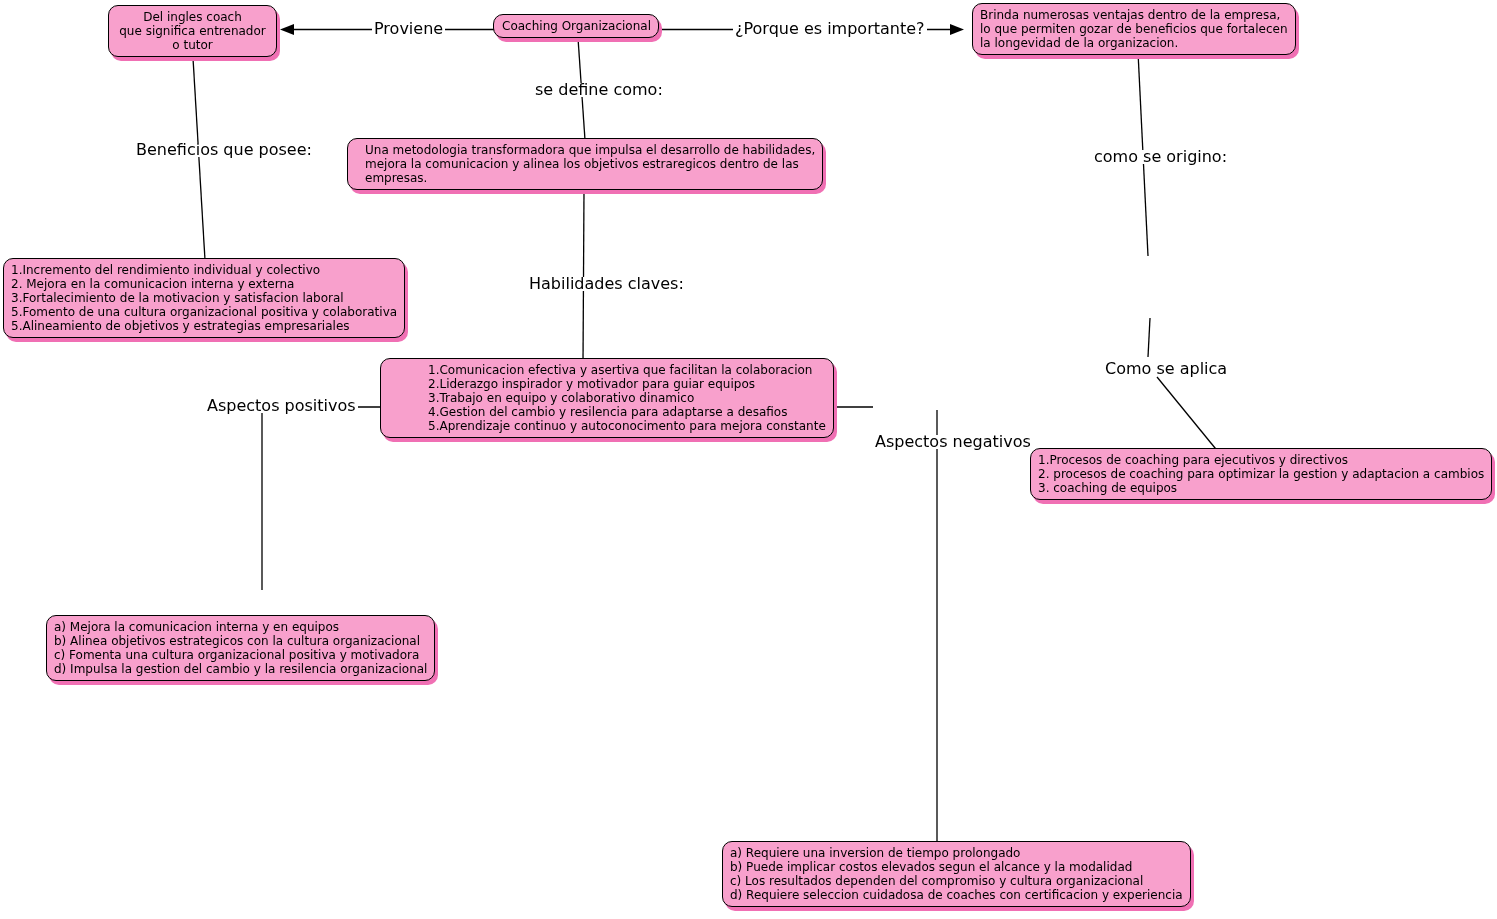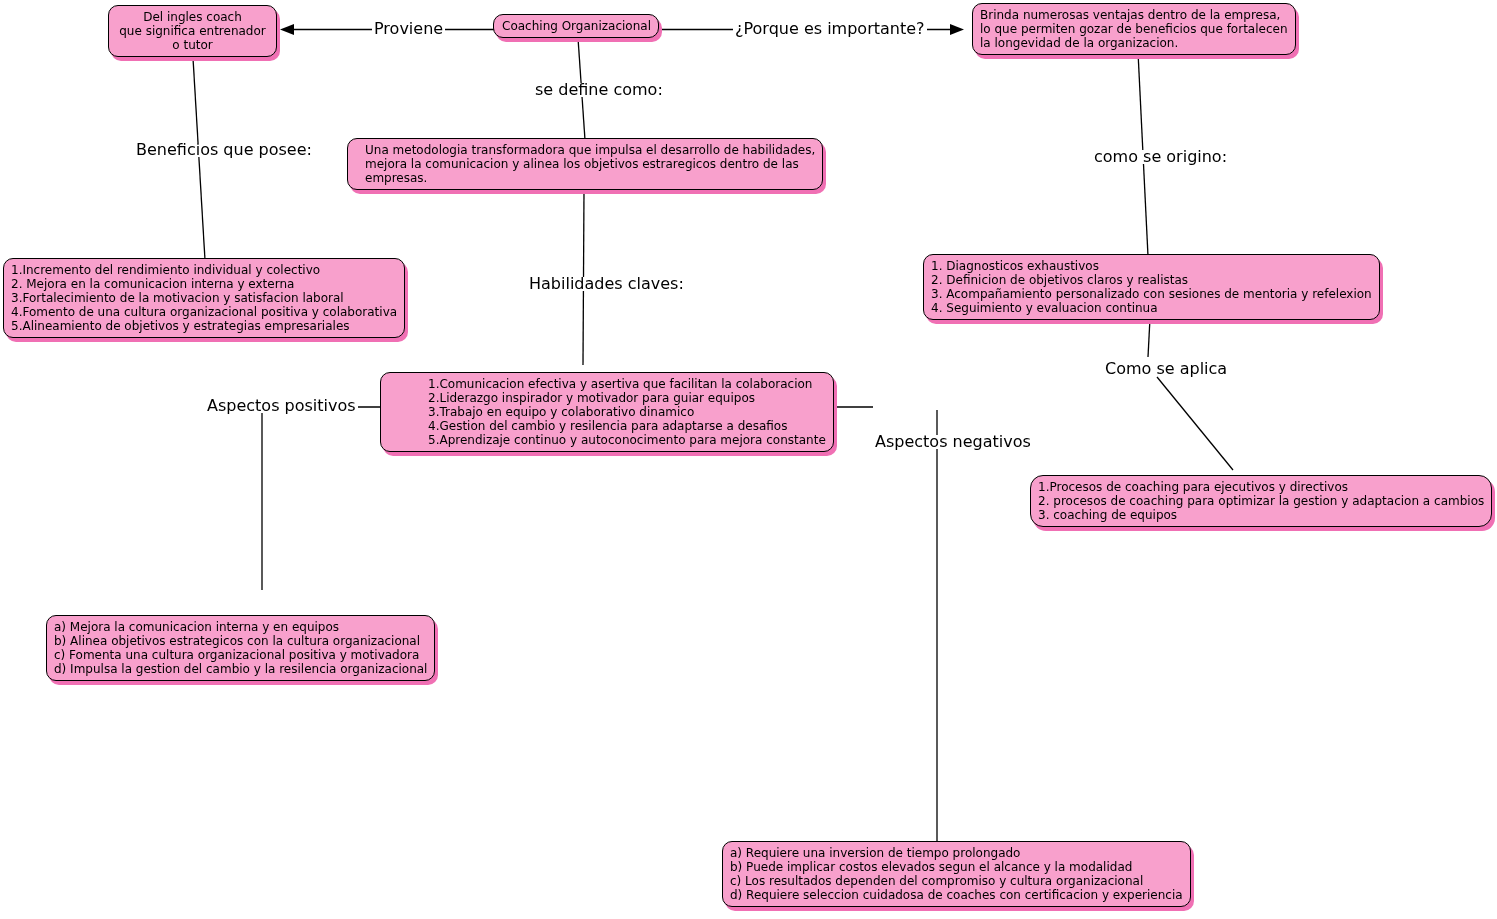--- a/index.html
+++ b/index.html
@@ -116,40 +116,36 @@
 lo que permiten gozar de beneficios que fortalecen
 la longevidad de la organizacion.</div>
 
   <div class="node" style="left:347px; top:138px;padding-left:17px;">Una metodologia transformadora que impulsa el desarrollo de habilidades,
 mejora la comunicacion y alinea los objetivos estraregicos dentro de las
 empresas.</div>
 
   <div class="node" style="left:3px; top:258px;">1.Incremento del rendimiento individual y colectivo
 2. Mejora en la comunicacion interna y externa
 3.Fortalecimiento de la motivacion y satisfacion laboral
-4.Fomento de una cultura organizacional positiva y colaborativa
+5.Fomento de una cultura organizacional positiva y colaborativa
 5.Alineamiento de objetivos y estrategias empresariales</div>
 
-  <div class="node" style="left:923px; top:254px;">1. Diagnosticos exhaustivos
-2. Definicion de objetivos claros y realistas
-3. Acompañamiento personalizado con sesiones de mentoria y refelexion
-4. Seguimiento y evaluacion continua</div>
 
-  <div class="node" style="left:380px; top:372px;padding-left:47px;">1.Comunicacion efectiva y asertiva que facilitan la colaboracion
+  <div class="node" style="left:380px; top:358px;padding-left:47px;">1.Comunicacion efectiva y asertiva que facilitan la colaboracion
 2.Liderazgo inspirador y motivador para guiar equipos
 3.Trabajo en equipo y colaborativo dinamico
 4.Gestion del cambio y resilencia para adaptarse a desafios
 5.Aprendizaje continuo y autoconocimento para mejora constante</div>
 
   <div class="node" style="left:46px; top:585px;margin-top:30px;">a) Mejora la comunicacion interna y en equipos
 b) Alinea objetivos estrategicos con la cultura organizacional
 c) Fomenta una cultura organizacional positiva y motivadora
 d) Impulsa la gestion del cambio y la resilencia organizacional</div>
 
-  <div class="node" style="left:1030px; top:475px;border-radius:13px;">1.Procesos de coaching para ejecutivos y directivos
+  <div class="node" style="left:1030px; top:448px;">1.Procesos de coaching para ejecutivos y directivos
 2. procesos de coaching para optimizar la gestion y adaptacion a cambios
 3. coaching de equipos</div>
 
   <div class="node" style="left:707px; top:841px;margin-left:15px;">a) Requiere una inversion de tiempo prolongado
 b) Puede implicar costos elevados segun el alcance y la modalidad
 c) Los resultados dependen del compromiso y cultura organizacional
 d) Requiere seleccion cuidadosa de coaches con certificacion y experiencia</div>
 
 </div>
 

